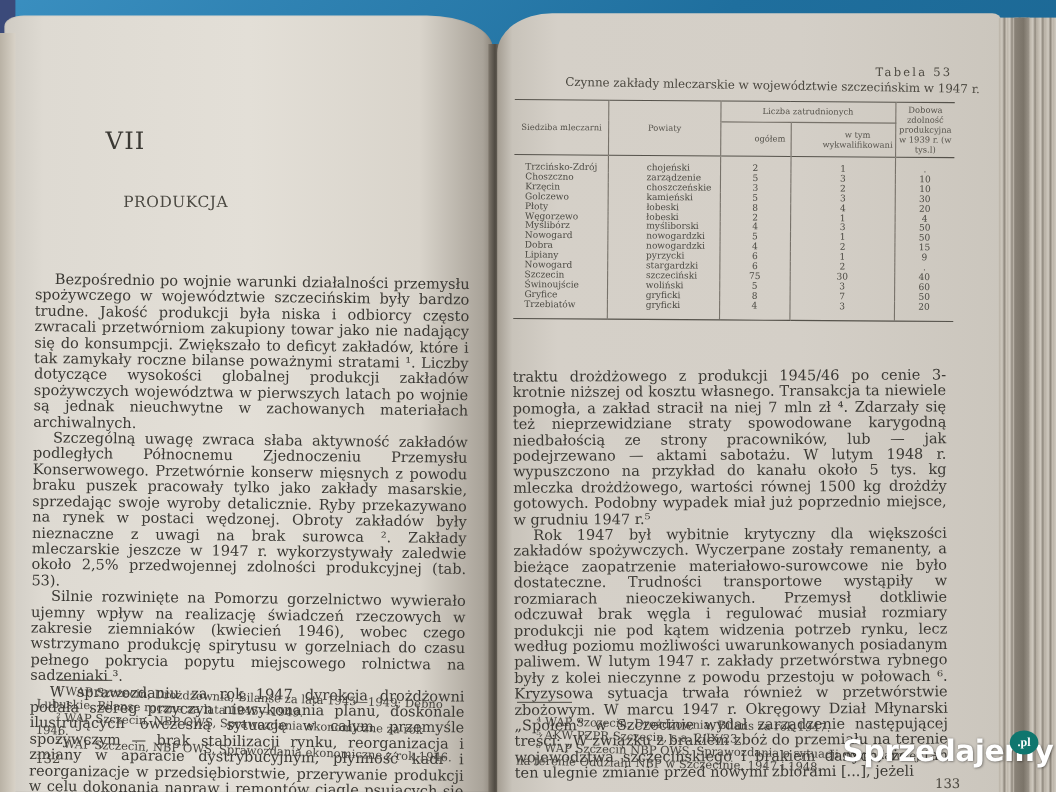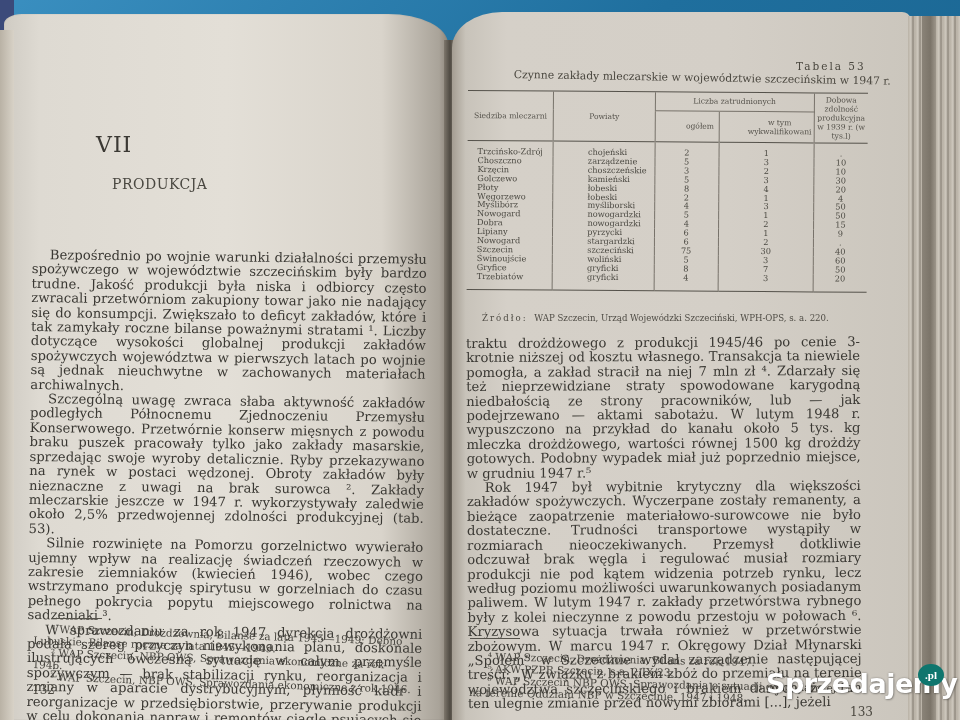--- a/index.html
+++ b/index.html
@@ -42,21 +42,21 @@
     position: absolute; left: 908px; top: 16px; width: 52px; height: 704px;
     background: repeating-linear-gradient(90deg, #b9b2a6 0px, #cfc9bf 3px, #8f887d 5px, #c9c2b7 7px);
   }
   .page-right-edges::after {
     content: ""; position: absolute; left: 14px; top: 0; width: 14px; height: 100%;
     background: linear-gradient(90deg, #8a8378, #7b7469 60%, #9d968b);
   }
 
   
   .chapter-num {
-    position: absolute; left: 96px; top: 132px; font-size: 22px; letter-spacing: 1px; color: #3b3934;
+    position: absolute; left: 96px; top: 116px; font-size: 22px; letter-spacing: 1px; color: #3b3934;
   }
   .chapter-title {
     position: absolute; left: 112px; top: 176px; font-size: 14px; letter-spacing: 0.5px; color: #4a4841;
   }
   .body-text {
     position: absolute; font-size: 13.2px; line-height: 14.4px; text-align: justify; color: #3a3833;
   }
   .body-text p { margin: 0; text-indent: 18px; }
   .body-text p.noindent { text-indent: 0; }
   .left-text {
@@ -290,24 +290,20 @@
             <td>Trzebiatów</td>
             <td class="county">gryficki</td>
             <td class="num">4</td>
             <td class="num">3</td>
             <td class="num">20</td>
           </tr>
         </tbody>
     </table>
   </div>
 
-  <div class="table-source">
-    <span class="src-label">Źródło:</span>
-    <span>WAP Szczecin, Urząd Wojewódzki Szczeciński, WPH-OPS, s. a. 220.</span>
-  </div>
 
   <div class="body-text right-text">
     <p class="noindent">traktu drożdżowego z produkcji 1945/46 po cenie 3-krotnie niższej od kosztu własnego. Transakcja ta niewiele pomogła, a zakład stracił na niej 7 mln zł ⁴. Zdarzały się też nieprzewidziane straty spowodowane karygodną niedbałością ze strony pracowników, lub — jak podejrzewano — aktami sabotażu. W lutym 1948 r. wypuszczono na przykład do kanału około 5 tys. kg mleczka drożdżowego, wartości równej 1500 kg drożdży gotowych. Podobny wypadek miał już poprzednio miejsce, w grudniu 1947 r.⁵</p>
     <p>Rok 1947 był wybitnie krytyczny dla większości zakładów spożywczych. Wyczerpane zostały remanenty, a bieżące zaopatrzenie materiałowo-surowcowe nie było dostateczne. Trudności transportowe wystąpiły w rozmiarach nieoczekiwanych. Przemysł dotkliwie odczuwał brak węgla i regulować musiał rozmiary produkcji nie pod kątem widzenia potrzeb rynku, lecz według poziomu możliwości uwarunkowanych posiadanym paliwem. W lutym 1947 r. zakłady przetwórstwa rybnego były z kolei nieczynne z powodu przestoju w połowach ⁶. Kryzysowa sytuacja trwała również w przetwórstwie zbożowym. W marcu 1947 r. Okręgowy Dział Młynarski „Społem” w Szczecinie wydał zarządzenie następującej treści: „W związku z brakiem zbóż do przemiału na terenie województwa szczecińskiego i brakiem danych, że stan ten ulegnie zmianie przed nowymi zbiorami [...], jeżeli</p>
   </div>
 
   <div class="footnote-rule right-fn-rule"></div>
   <div class="footnotes right-footnotes">
     <div class="fn">⁴ WAP Szczecin, Drożdżownia, Bilans za rok 1947.</div>
     <div class="fn">⁵ AKW PZPR Szczecin, s.a. 2/IX/23.</div>

